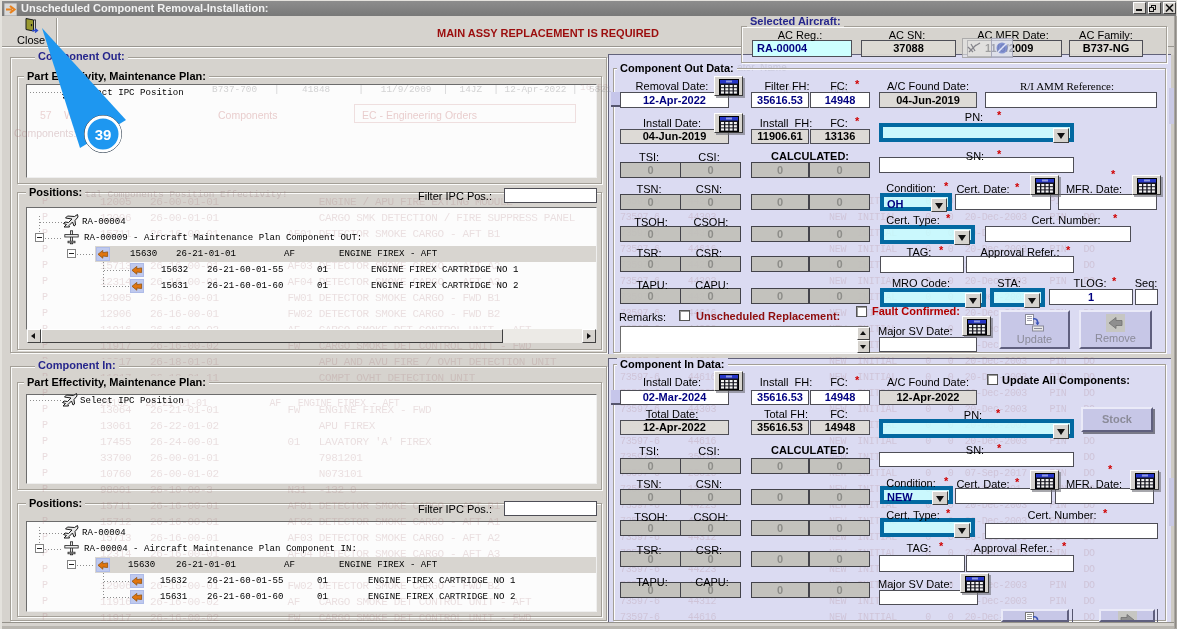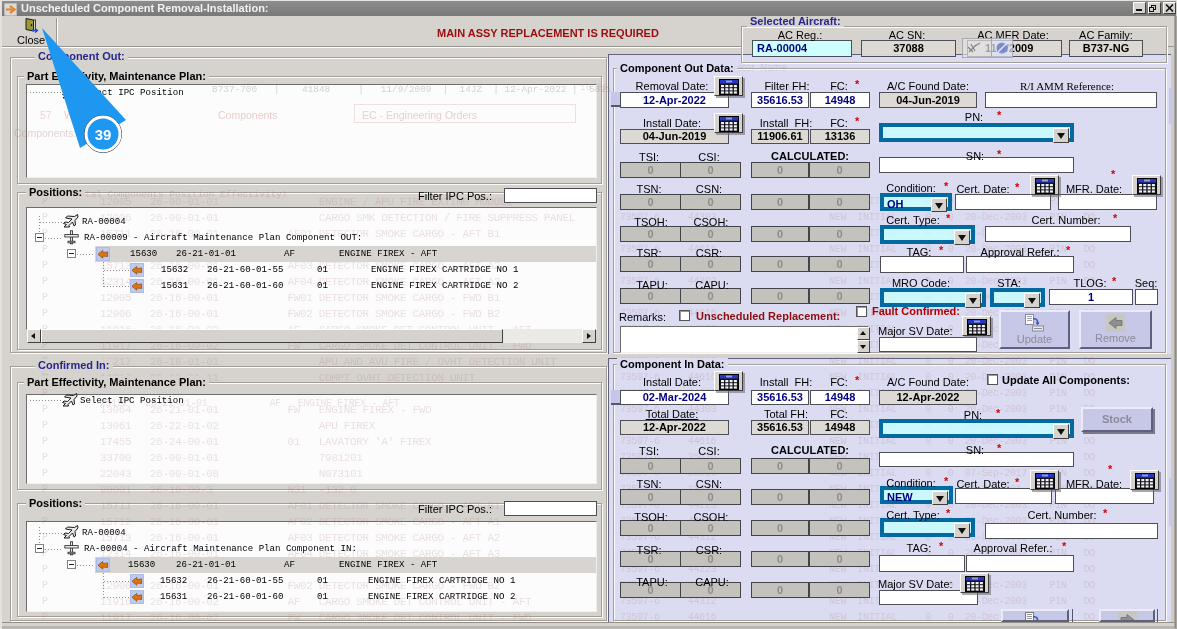--- a/index.html
+++ b/index.html
@@ -103,21 +103,21 @@
 <div class="gmono" style="left:42px;top:420px;color:rgba(170,110,118,0.22);font-size:10px">P</div>
 <div class="gmono gtight" style="left:100px;top:420px;color:rgba(162,102,108,0.19);font-size:11px">13061   26-22-01-02                APU FIREX</div>
 <div class="gmono gtight" style="left:620px;top:420px;color:rgba(162,102,108,0.19);font-size:10px">73597-6     44312                    NEW  INITIAL     0   0  20-Dec-2003    PIN   DO</div>
 <div class="gmono" style="left:42px;top:436px;color:rgba(170,110,118,0.22);font-size:10px">P</div>
 <div class="gmono gtight" style="left:100px;top:436px;color:rgba(162,102,108,0.19);font-size:11px">17455   26-24-00-01           01   LAVATORY 'A' FIREX</div>
 <div class="gmono gtight" style="left:620px;top:436px;color:rgba(162,102,108,0.19);font-size:10px">73597-6     44616                    NEW  INITIAL     0   0  20-Dec-2003    PIN   DO</div>
 <div class="gmono" style="left:42px;top:452px;color:rgba(170,110,118,0.22);font-size:10px">P</div>
 <div class="gmono gtight" style="left:100px;top:452px;color:rgba(162,102,108,0.19);font-size:11px">33700   26-00-01-01                7981201</div>
 <div class="gmono gtight" style="left:620px;top:452px;color:rgba(162,102,108,0.19);font-size:10px">73597-6     35616                    NEW  INITIAL     0   0  07-Sep-2017    PIN   DO</div>
 <div class="gmono" style="left:42px;top:468px;color:rgba(170,110,118,0.22);font-size:10px">P</div>
-<div class="gmono gtight" style="left:100px;top:468px;color:rgba(162,102,108,0.19);font-size:11px">22043   26-00-01-08                N073101</div>
+<div class="gmono gtight" style="left:100px;top:468px;color:rgba(162,102,108,0.19);font-size:11px">10760   26-00-01-02                N073101</div>
 <div class="gmono gtight" style="left:620px;top:468px;color:rgba(162,102,108,0.19);font-size:10px">73597-6     28616                    NEW  INITIAL     0   0  07-Sep-2017    PIN   DO</div>
 <div class="gmono" style="left:42px;top:484px;color:rgba(170,110,118,0.22);font-size:10px">P</div>
 <div class="gmono gtight" style="left:100px;top:484px;color:rgba(162,102,108,0.19);font-size:11px">98001   26-10-00-3            N31  -132 0</div>
 <div class="gmono gtight" style="left:620px;top:484px;color:rgba(162,102,108,0.19);font-size:10px">73597-6     13216                    NEW  INITIAL     0   0  31-Oct-201     PIN   DO</div>
 <div class="gmono" style="left:42px;top:500px;color:rgba(170,110,118,0.22);font-size:10px">P</div>
 <div class="gmono gtight" style="left:100px;top:500px;color:rgba(162,102,108,0.19);font-size:11px">15711   26-16-00-01           AF01 DETECTOR SMOKE CARGO - AFT B1</div>
 <div class="gmono gtight" style="left:620px;top:500px;color:rgba(162,102,108,0.19);font-size:10px">73597-6     44223                    NEW  INITIAL     0   0  20-Dec-2003    PIN   DO</div>
 <div class="gmono" style="left:42px;top:516px;color:rgba(170,110,118,0.22);font-size:10px">P</div>
 <div class="gmono gtight" style="left:100px;top:516px;color:rgba(162,102,108,0.19);font-size:11px">15712   26-16-00-01           AF02 DETECTOR SMOKE CARGO - AFT A1</div>
 <div class="gmono gtight" style="left:620px;top:516px;color:rgba(162,102,108,0.19);font-size:10px">73597-6     44303                    NEW  INITIAL     0   0  20-Dec-2003    PIN   DO</div>
@@ -251,21 +251,21 @@
 <div class="tmono " style="left:207px;top:280px">26-21-60-01-60</div>
 <div class="tmono " style="left:317px;top:280px">01</div>
 <div class="tmono " style="left:371px;top:280px">ENGINE FIREX CARTRIDGE NO 2</div>
 <div class="ab" style="left:27px;top:329px;width:569px;height:14px;background:#eceae6;z-index:11"></div>
 <div class="sb" style="left:27px;top:329px;width:14px;height:14px"></div>
 <div class="sbtri" style="left:31px;top:333px;border-top:3.5px solid transparent;border-bottom:3.5px solid transparent;border-right:4px solid #111;z-index:13"></div>
 <div class="sb" style="left:582px;top:329px;width:14px;height:14px"></div>
 <div class="sbtri" style="left:587px;top:333px;border-top:3.5px solid transparent;border-bottom:3.5px solid transparent;border-left:4px solid #111;z-index:13"></div>
 <div class="sb" style="left:41px;top:329px;width:462px;height:14px"></div>
 <div class="grp" style="left:10px;top:366px;width:597px;height:255px;z-index:3"></div>
-<div class="glbl" style="left:35px;top:359px;color:#26268c;background:#d6d3ce">Confirmed In:</div>
+<div class="glbl" style="left:35px;top:359px;color:#26268c;background:#d6d3ce">Component In:</div>
 <div class="grp" style="left:17px;top:382px;width:585px;height:108px;z-index:3"></div>
 <div class="glbl" style="left:24px;top:376px;color:#000;background:#d6d3ce">Part Effectivity, Maintenance Plan:</div>
 <div class="doth" style="left:30px;top:400px;width:32px"></div>
 <div class="ic" style="left:61px;top:393px"><svg width="17" height="14" viewBox="0 0 17 14">
       <path d="M2 13 L4.5 10.5 L1.5 9.5 L3 8 L6.5 8.5 L10 5 L3.5 4 L5.5 2 L12.5 2.5 L15.5 0.5 L16 3 L13 6.5 L13.5 11 L12 12 L10.5 8 L7 11.5 L7.5 13 Z" fill="#e8e8e8" stroke="#1a1a1a" stroke-width="1"></path>
     </svg></div>
 <div class="tmono " style="left:80px;top:395px">Select IPC Position</div>
 <div class="grp" style="left:17px;top:503px;width:585px;height:114px;z-index:3"></div>
 <div class="glbl" style="left:26px;top:497px;color:#000;background:#d6d3ce">Positions:</div>
 <div class="lbl " style="left:418px;top:504px;">Filter IPC Pos.:</div>

